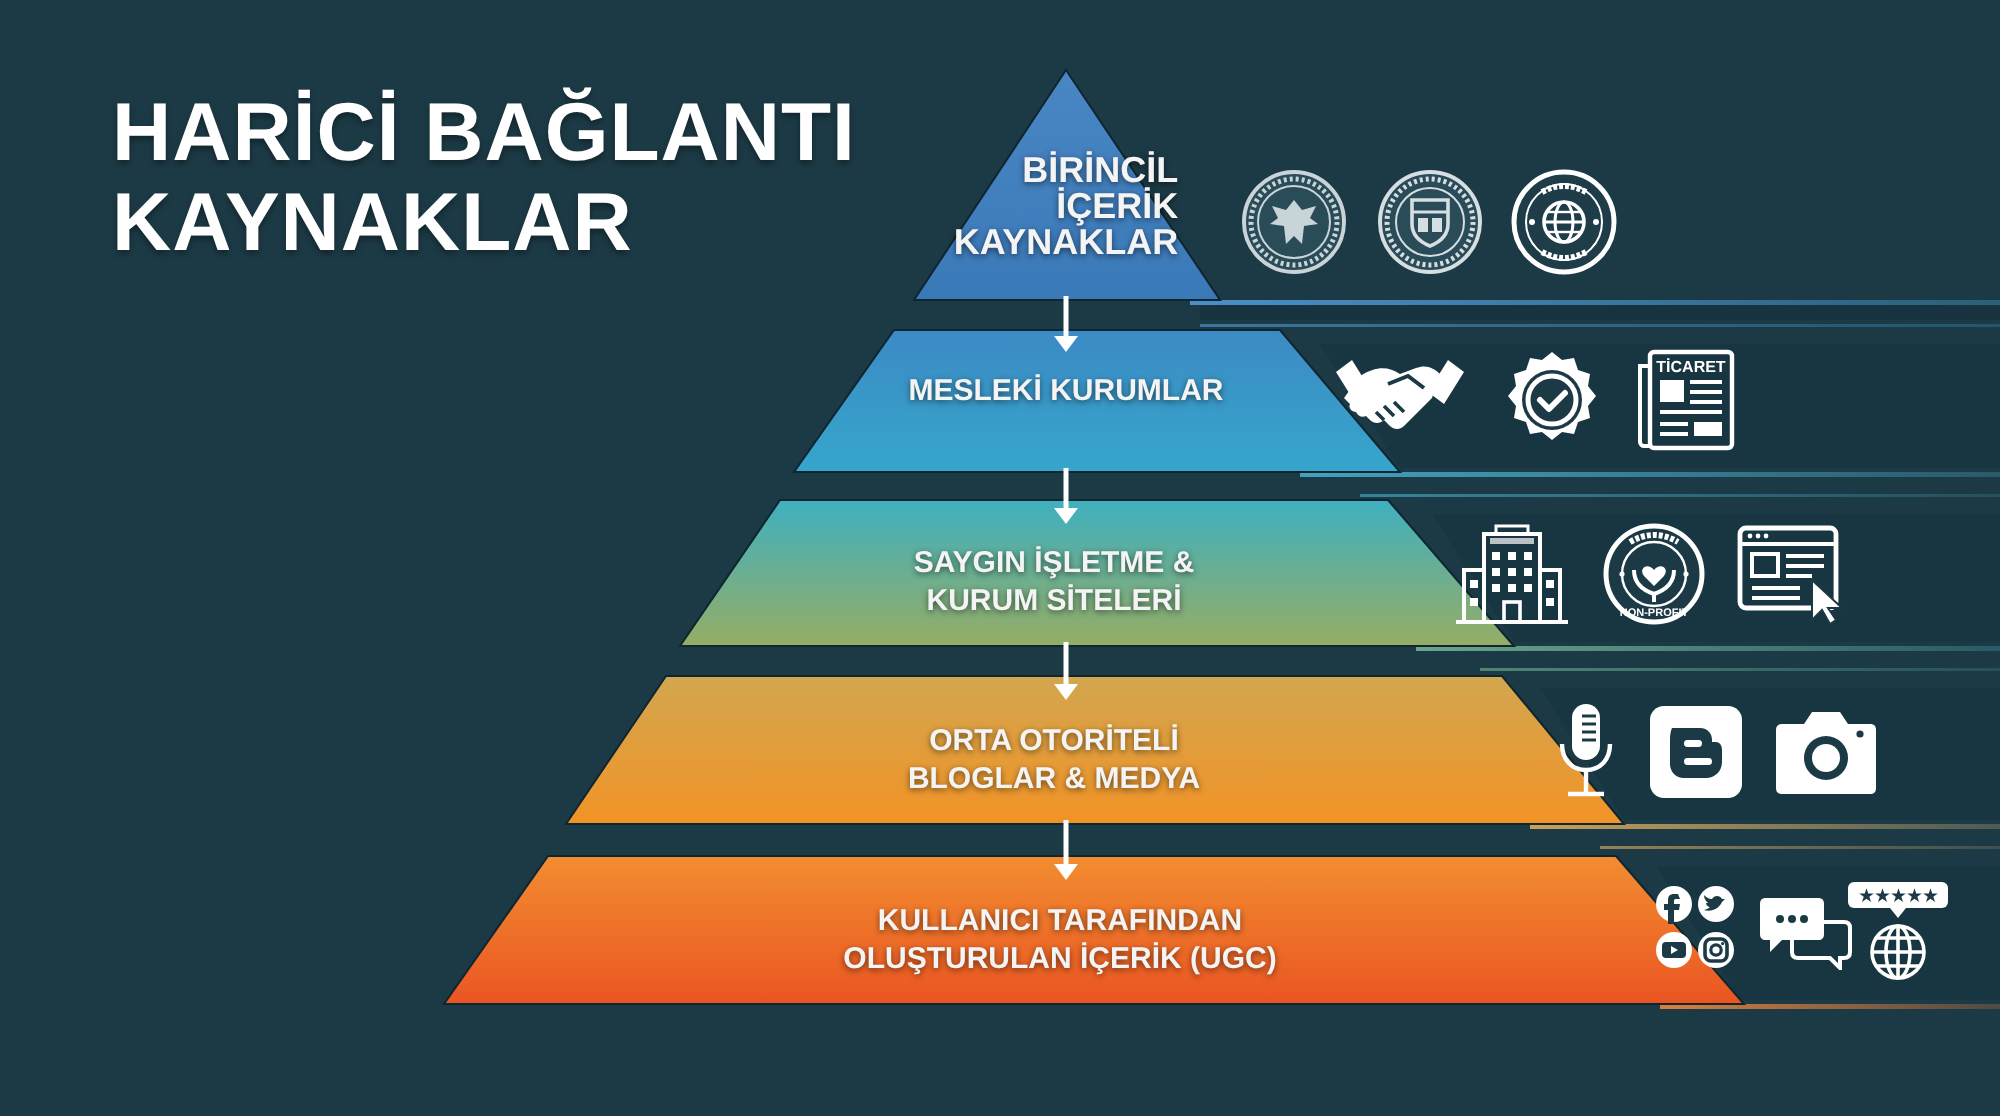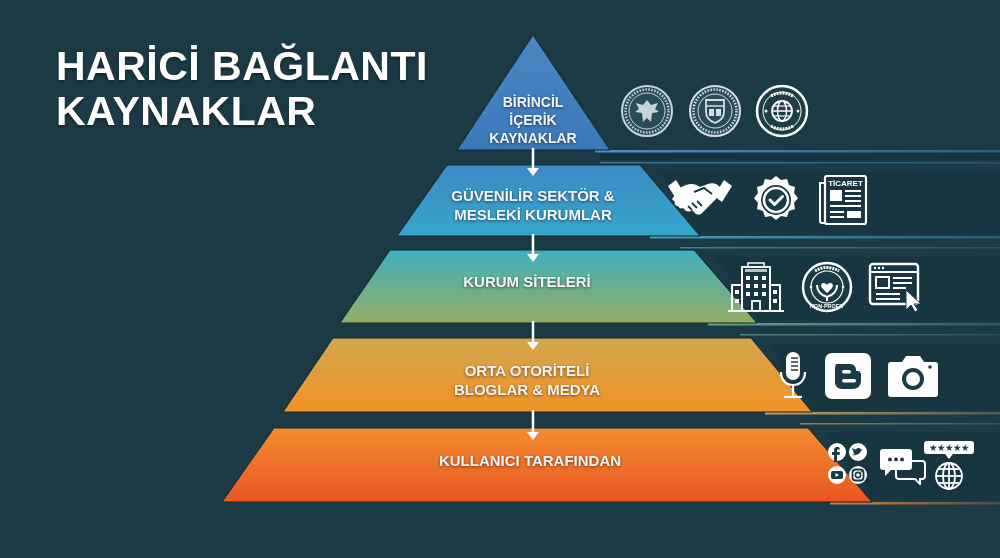--- a/index.html
+++ b/index.html
@@ -111,38 +111,39 @@
       <polygon points="527,168 539,168 533,176" stroke="none"></polygon>
       <line x1="533" y1="234" x2="533" y2="256"></line>
       <polygon points="527,254 539,254 533,262" stroke="none"></polygon>
       <line x1="533" y1="321" x2="533" y2="344"></line>
       <polygon points="527,342 539,342 533,350" stroke="none"></polygon>
       <line x1="533" y1="410" x2="533" y2="434"></line>
       <polygon points="527,432 539,432 533,440" stroke="none"></polygon>
     </g>
   </svg>
 
-  <div class="tier-label" style="left:533px; top:93px; font-size:14px; line-height:18px;">
+  <div class="tier-label" style="left:533px; top:76px; font-size:18px; line-height:18px;text-align:right;">
     <div>BİRİNCİL</div>
     <div>İÇERİK</div>
     <div>KAYNAKLAR</div>
   </div>
   <div class="tier-label" style="left:533px; top:186px;">
-    <div>GÜVENİLİR SEKTÖR &amp;</div>
     <div>MESLEKİ KURUMLAR</div>
   </div>
   <div class="tier-label" style="left:527px; top:272px;">
+    <div>SAYGIN İŞLETME &amp;</div>
     <div>KURUM SİTELERİ</div>
   </div>
   <div class="tier-label" style="left:527px; top:361px;">
     <div>ORTA OTORİTELİ</div>
     <div>BLOGLAR &amp; MEDYA</div>
   </div>
   <div class="tier-label" style="left:530px; top:451px;">
     <div>KULLANICI TARAFINDAN</div>
+    <div>OLUŞTURULAN İÇERİK (UGC)</div>
   </div>
 
   <svg class="icon" style="left:620px; top:84px;" width="54" height="54" viewBox="0 0 54 54">
     <circle cx="27" cy="27" r="25" fill="#2a4b58" stroke="#c8d4d8" stroke-width="2"></circle>
     <circle cx="27" cy="27" r="18" fill="none" stroke="#c8d4d8" stroke-width="1"></circle>
     <circle cx="27" cy="27" r="21.5" fill="none" stroke="#c8d4d8" stroke-width="2.5" stroke-dasharray="1.5 1.5"></circle>
     <path d="M27 16 l4 5 l7 -2 l-3 6 l4 3 l-7 1 l-1 9 l-4 -4 l-4 4 l-1 -9 l-7 -1 l4 -3 l-3 -6 l7 2 z" fill="#c8d4d8"></path>
   </svg>
   <svg class="icon" style="left:688px; top:84px;" width="54" height="54" viewBox="0 0 54 54">
     <circle cx="27" cy="27" r="25" fill="#2a4b58" stroke="#d6dee1" stroke-width="2"></circle>

